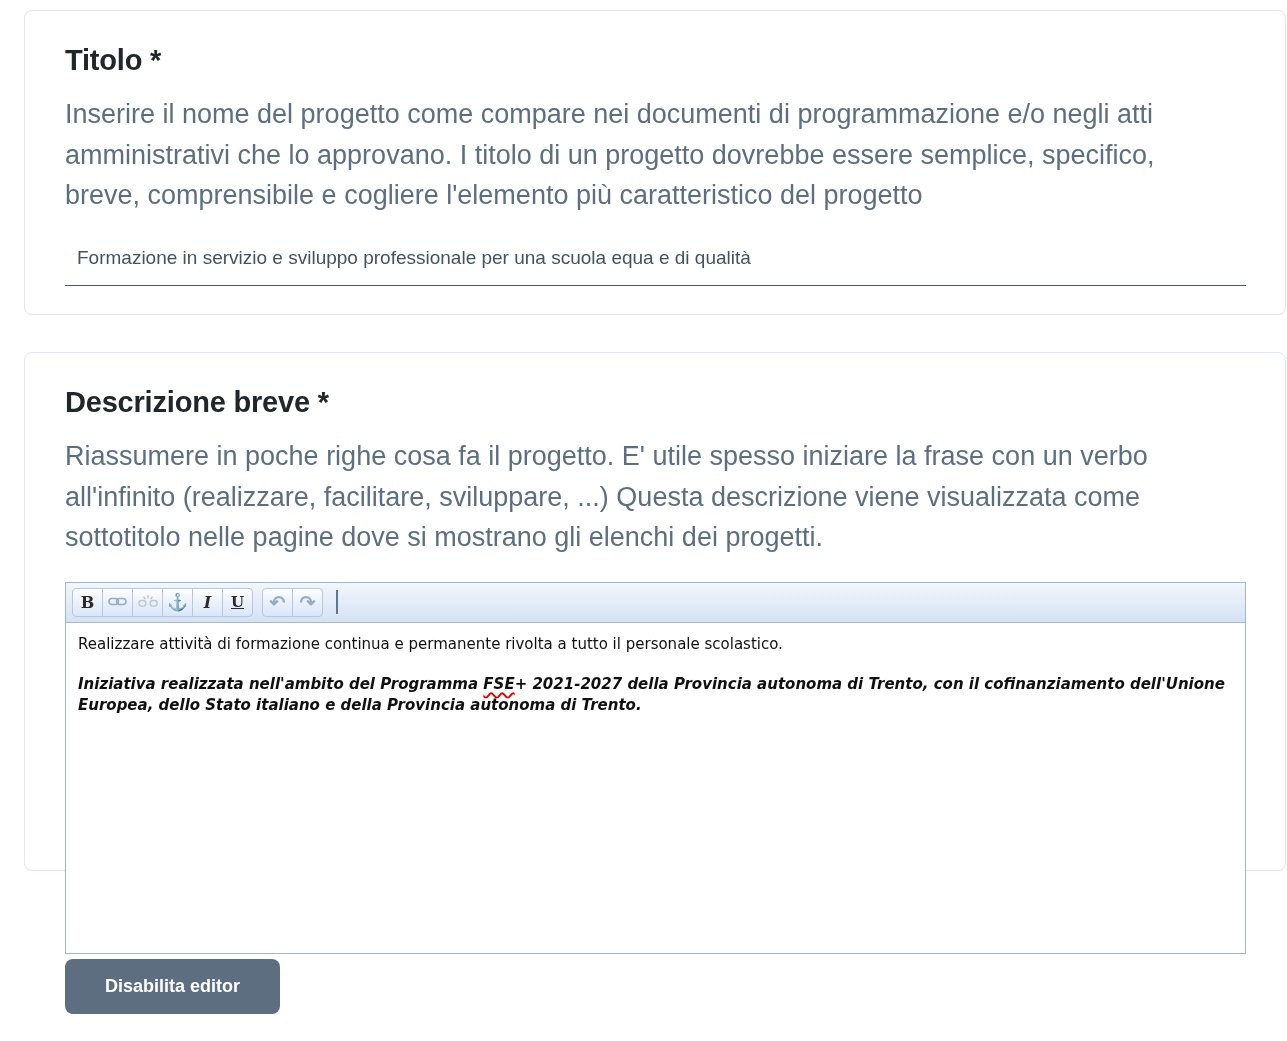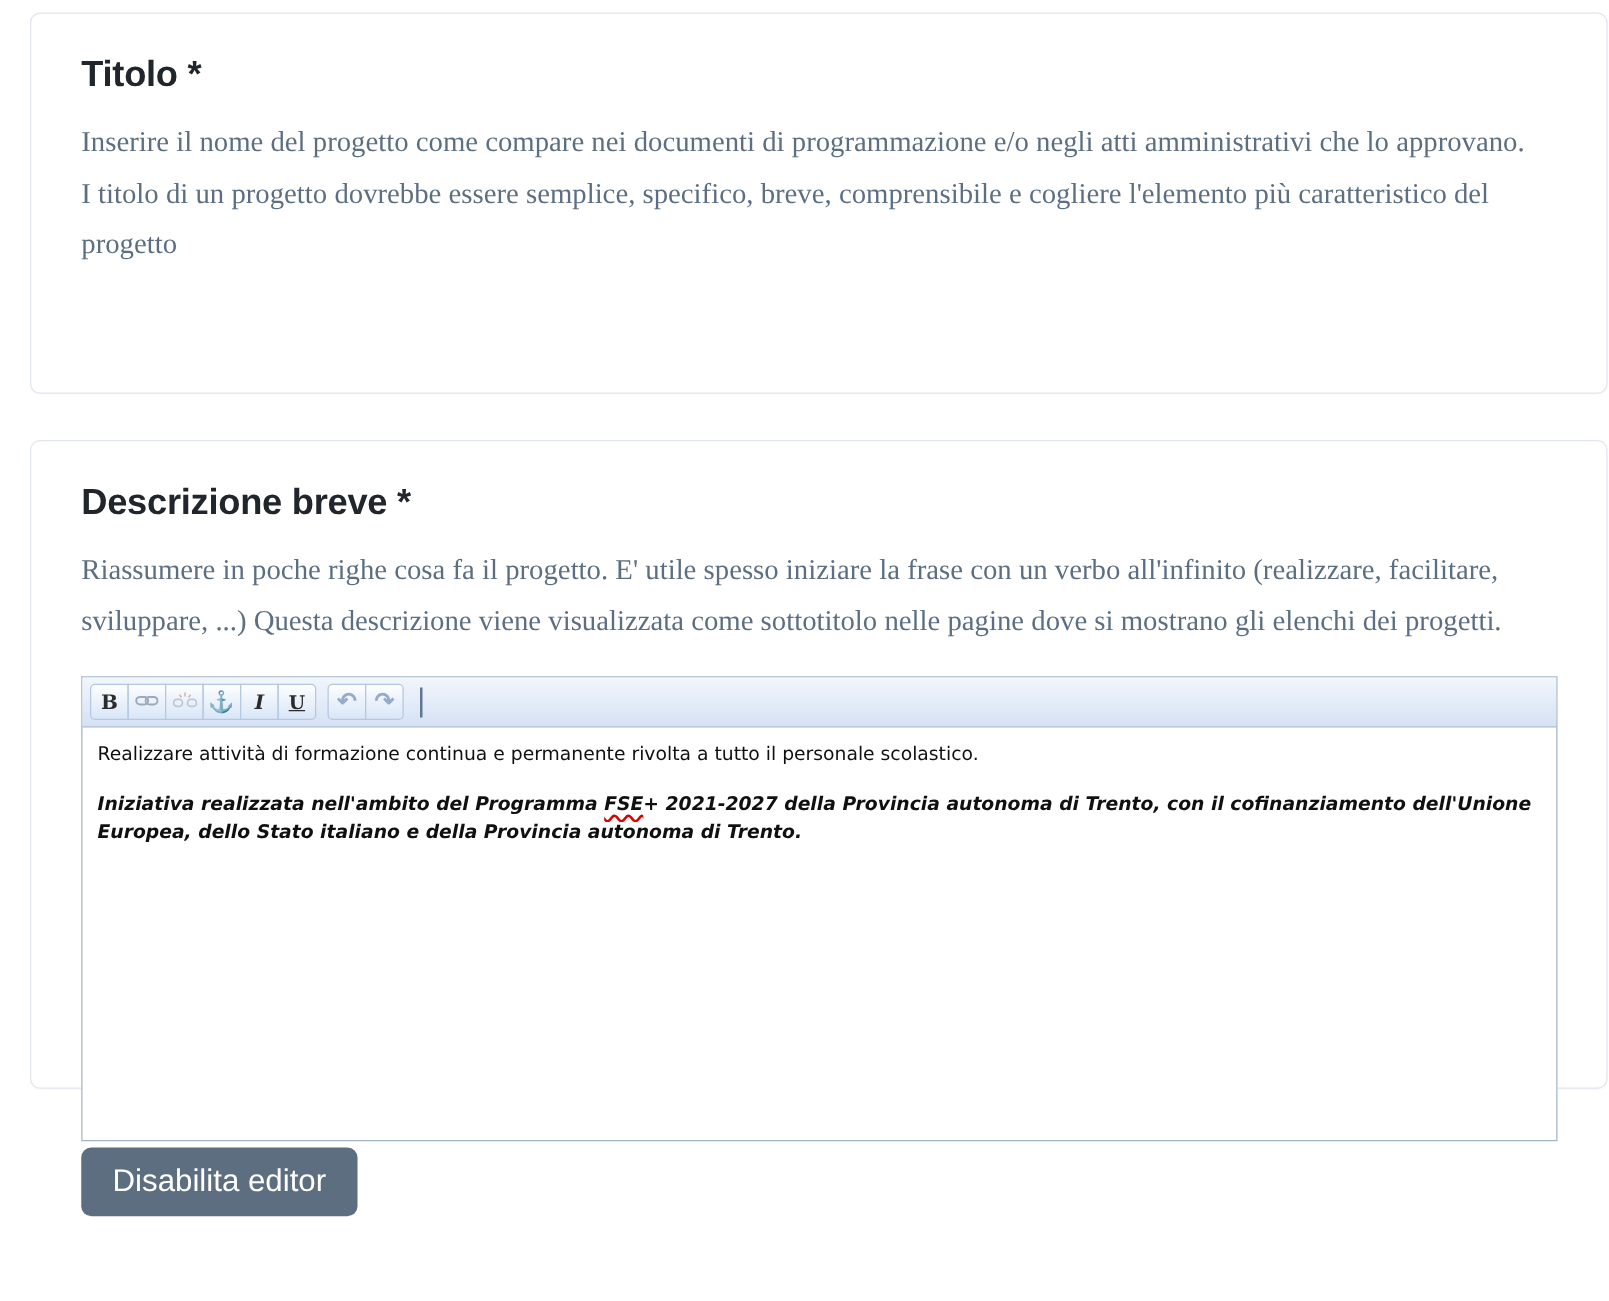--- a/index.html
+++ b/index.html
@@ -27,22 +27,22 @@
     margin: 0;
     font-size: 29px;
     line-height: 34px;
     font-weight: 700;
     color: #20262c;
     letter-spacing: -0.2px;
   }
   .card-desc {
     margin: 17px 0 0 0;
     max-width: 1165px;
-    font-family: Liberation Serif, serif;
-    font-size: 23px;
+    font-family: Liberation Sans, sans-serif;
+    font-size: 27px;
     line-height: 40.5px;
     color: #5c6f82;
   }
 
   
   .title-input {
     display: block;
     width: 1181px;
     margin-top: 27px;
     padding: 4px 12px 16px 12px;
@@ -120,37 +120,38 @@
   .misspelled {
     text-decoration: underline wavy #dd0000;
     text-decoration-thickness: 1.5px;
     text-underline-offset: 3px;
     text-decoration-skip-ink: none;
   }
 
   .disable-editor-btn {
     margin-top: 5px;
     height: 55px;
-    padding: 0 25px;
+    padding: 0 40px;
     background: #5d6e80;
     color: #ffffff;
     font-family: "Liberation Sans", sans-serif;
-    font-size: 25px;
-    font-weight: normal;
+    font-size: 18px;
+    font-weight: bold;
     border: none;
     border-radius: 8px;
     cursor: pointer;
   }
 </style>
 </head>
 <body>
 
 <section class="card" id="titolo-card">
   <h2 class="card-title">Titolo *</h2>
   <p class="card-desc">Inserire il nome del progetto come compare nei documenti di programmazione e/o negli atti amministrativi che lo approvano. I titolo di un progetto dovrebbe essere semplice, specifico, breve, comprensibile e cogliere l'elemento più caratteristico del progetto</p>
+  <input class="title-input" type="text" value="Formazione in servizio e sviluppo professionale per una scuola equa e di qualità" style="">
 </section>
 
 <section class="card" id="descrizione-card">
   <h2 class="card-title">Descrizione breve *</h2>
   <p class="card-desc">Riassumere in poche righe cosa fa il progetto. E' utile spesso iniziare la frase con un verbo all'infinito (realizzare, facilitare, sviluppare, ...) Questa descrizione viene visualizzata come sottotitolo nelle pagine dove si mostrano gli elenchi dei progetti.</p>
 
   <div class="editor">
     <div class="editor-toolbar">
       <div class="tb-group">
         <button class="tb-btn">

